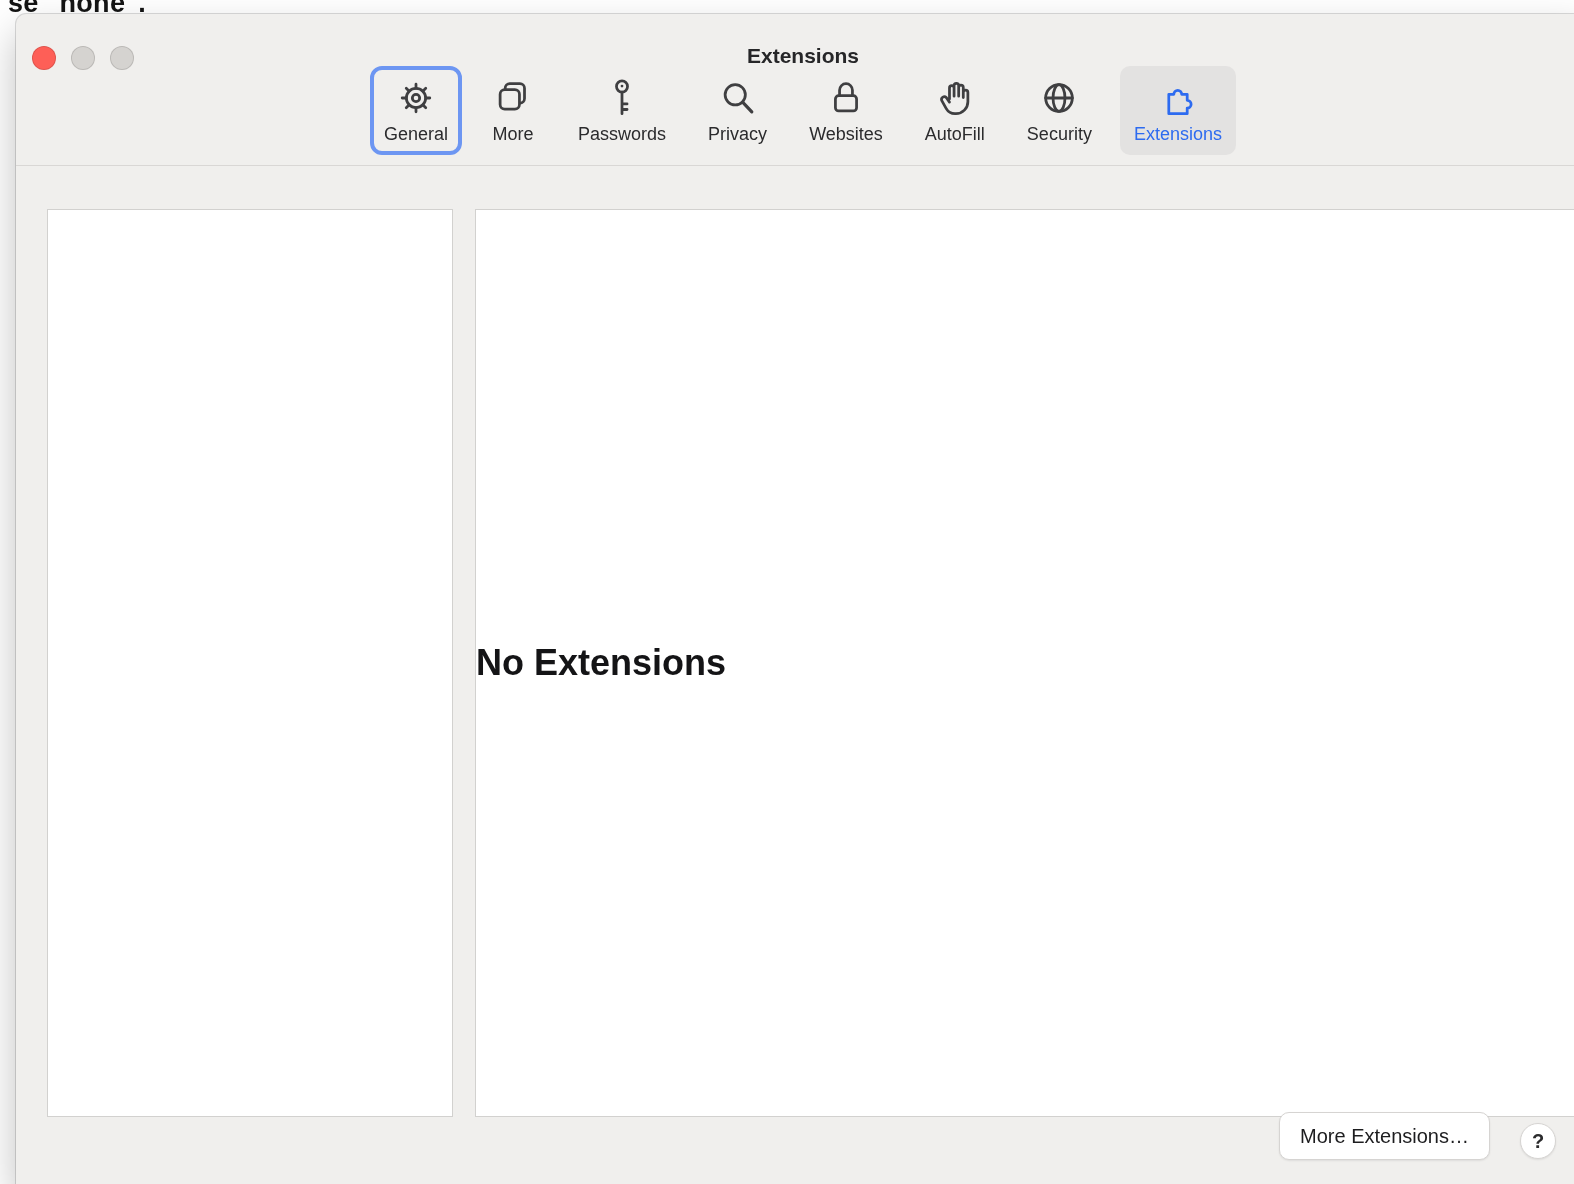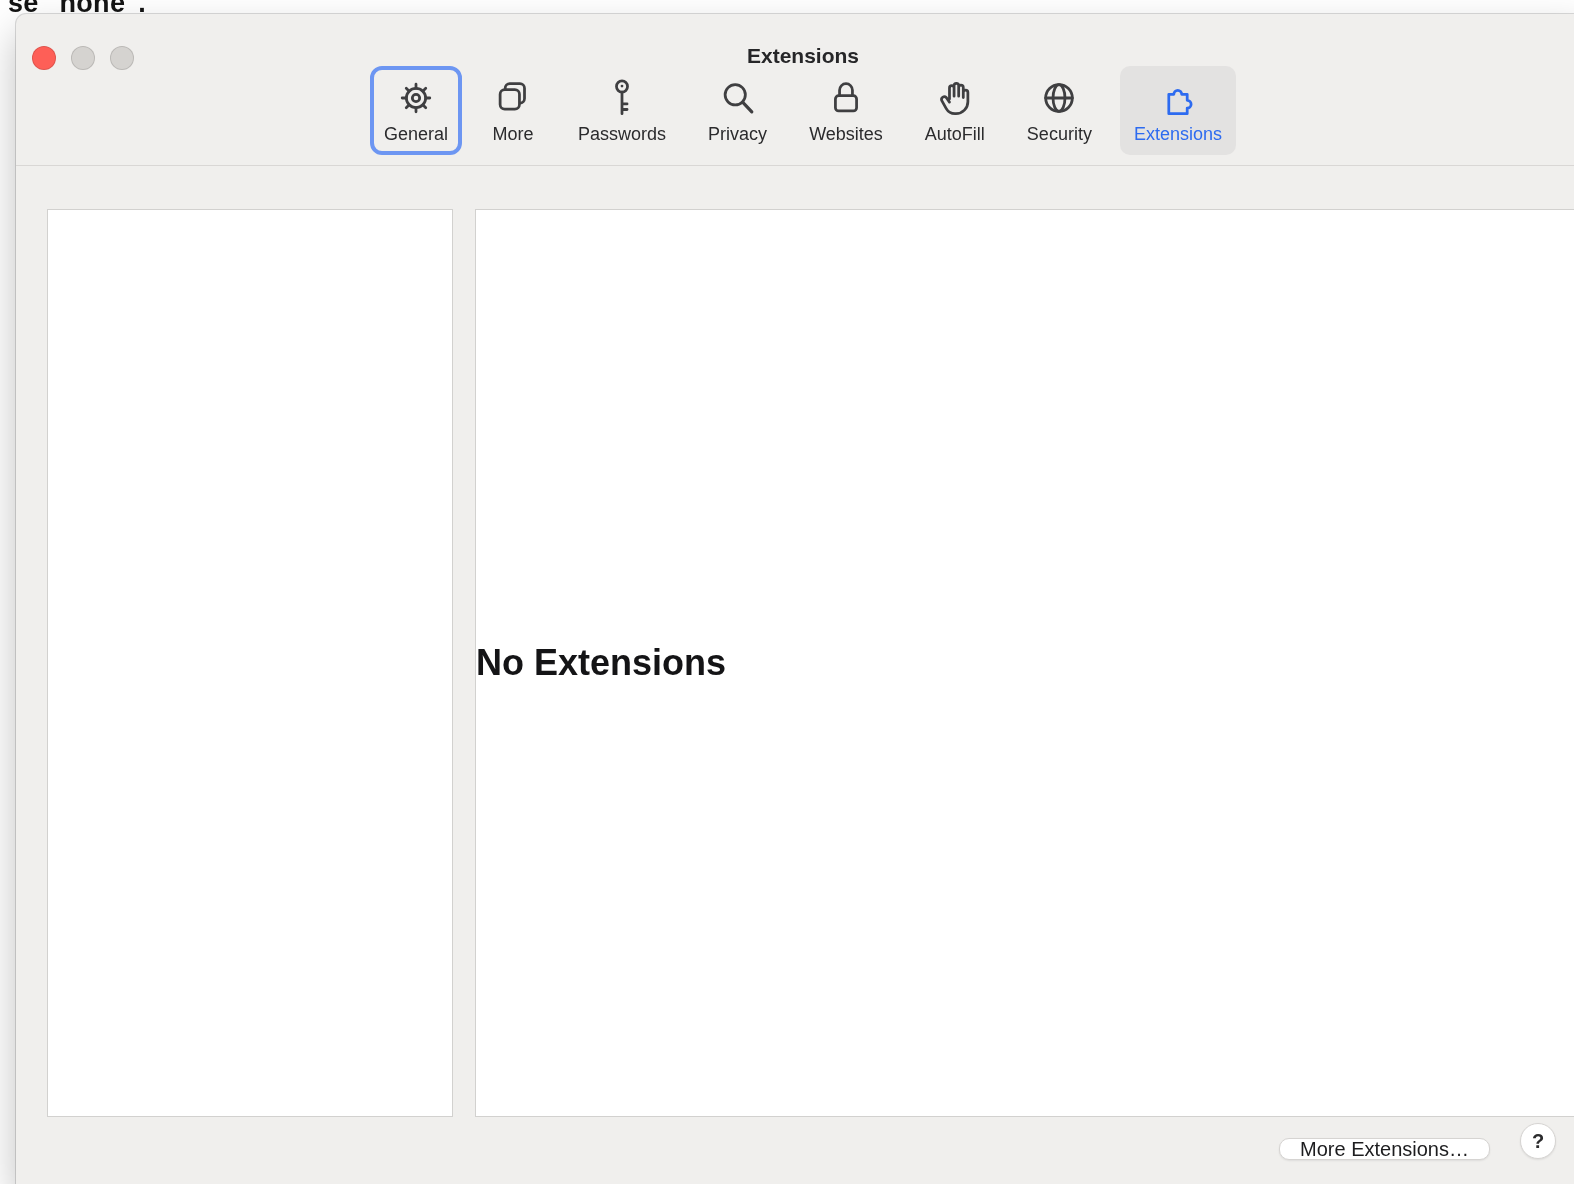--- a/index.html
+++ b/index.html
@@ -86,21 +86,21 @@
   .panel.detail  {
     left:459px; width:1223px;
     display:flex; align-items:center; justify-content:flex-start;
   }
   .empty-state {
     font-size:36px; font-weight:700; color:#141416;
   }
 
   
   .more-btn {
-    position:absolute; bottom:24px; right:100px; height:22px;
+    position:absolute; bottom:24px; right:100px; height:48px;
     background:#ffffff; border:1px solid #d6d4d2; border-radius:10px;
     padding:0 20px; font-size:20px; color:#1d1d1f;
     font-family:inherit;
     display:flex; align-items:center;
     box-shadow:0 1px 2px rgba(0,0,0,.08);
     cursor:default;
   }
   .help-btn {
     position:absolute; bottom:25px; right:34px;
     width:36px; height:36px; border-radius:50%;

